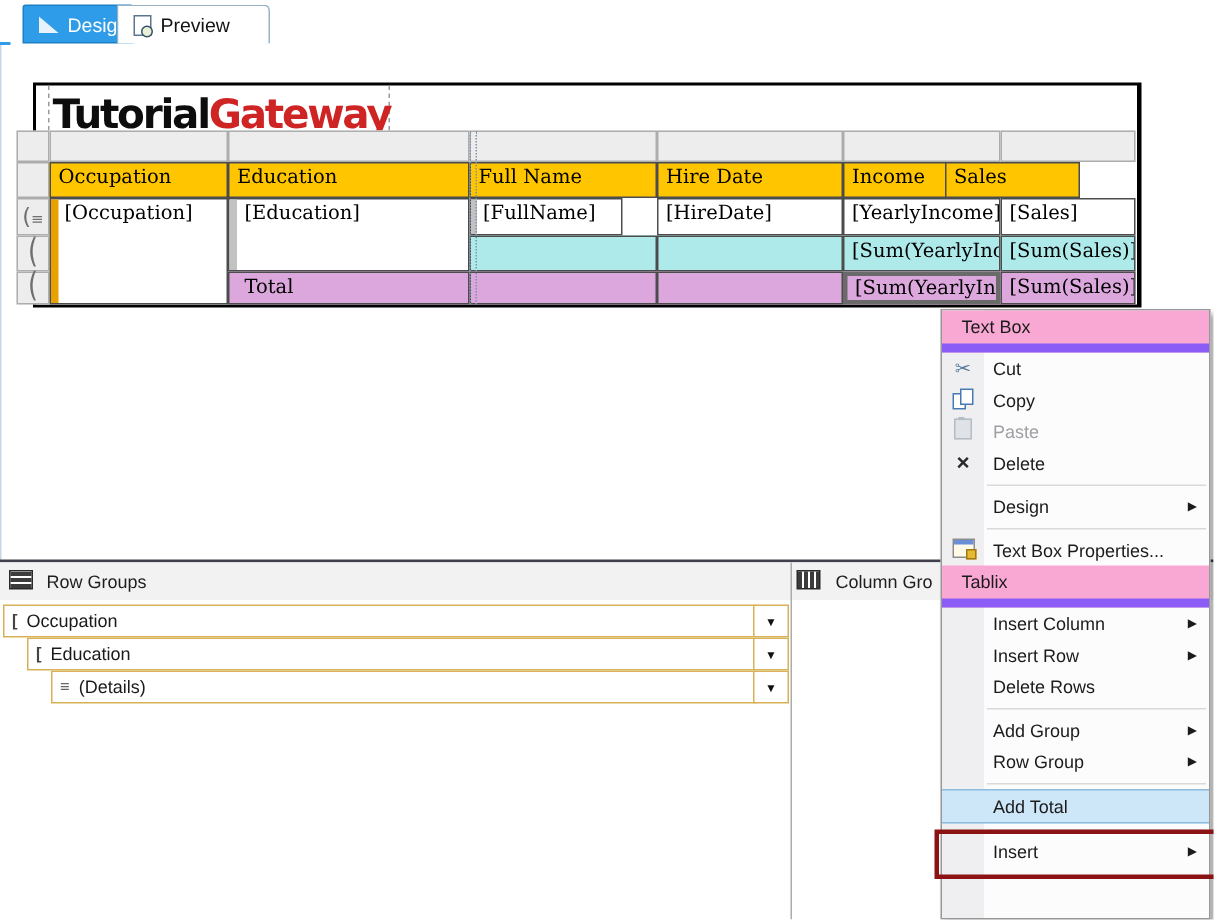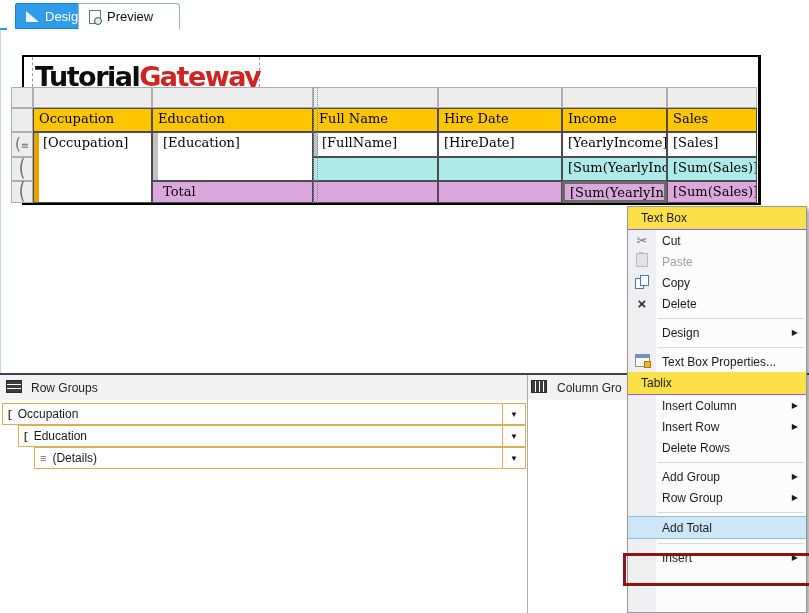--- a/index.html
+++ b/index.html
@@ -35,21 +35,21 @@
   .strip{width:5px;}
   .dotline{width:1px;border-left:1px dotted #7e93aa;}
   .brk{color:#6f6f6f;font-family:"DejaVu Sans",sans-serif;}
 
   
   .menu{left:627px;top:206px;width:180px;height:407px;background:#fcfcfc;border:1px solid #979797;
         box-shadow:3px 3px 4px rgba(0,0,0,.35);z-index:10;}
   .gutter{left:0;top:0;width:28px;height:405px;background:#efeff2;}
   .mrow{position:relative;display:flex;align-items:center;height:21px;font-size:12px;color:#1b1b1b;}
   .mhead{position:relative;display:flex;align-items:center;height:22px;font-size:12px;color:#1b1b1b;
-         background:#fde047;padding-left:13px;border-bottom:1px solid #8b5cf6;}
+         background:#f9a8d4;padding-left:13px;border-bottom:6px solid #8b5cf6;}
   .msep{position:relative;height:8px;} .msep::after{content:"";position:absolute;left:30px;right:2px;top:4px;border-top:1px solid #d9d9d9;}
   .mico{position:absolute;left:0;width:28px;text-align:center;}
   .mlbl{margin-left:34px;}
   .marr{position:absolute;right:8px;font-size:8px;color:#1b1b1b;}
   .mdis{color:#9f9fa4;}
   .mhl{background:#cde7f8;border-top:1px solid #8dbce0;border-bottom:1px solid #8dbce0;}
   .redbox{position:absolute;left:-5px;top:346px;width:186px;height:27px;border:3px solid #8b1313;z-index:12;pointer-events:none;}
   .cut-g{color:#56799c;font-size:13px;line-height:13px;}
   .del-g{color:#2a2a2a;font-weight:bold;font-size:15px;line-height:15px;}
   .fx-g{font-family:"DejaVu Serif",serif;font-style:italic;font-weight:bold;font-size:13px;color:#101060;}
@@ -107,25 +107,25 @@
 <div class="abs hcell" style="left:11px;top:108px;width:22px;height:24px;"></div>
 <div class="abs hcell" style="left:11px;top:132px;width:22px;height:25px;line-height:22px;text-align:center;"><span class="brk" style="font-size:15px;">(</span><span class="brk" style="font-size:10px;">≡</span></div>
 <div class="abs hcell" style="left:11px;top:157px;width:22px;height:24px;line-height:20px;text-align:center;"><span class="brk" style="display:inline-block;font-size:17px;transform:scaleY(1.3);">(</span></div>
 <div class="abs hcell" style="left:11px;top:181px;width:22px;height:22px;line-height:19px;text-align:center;"><span class="brk" style="display:inline-block;font-size:17px;transform:scaleY(1.3);">(</span></div>
 
 <div class="abs cell yellow" style="left:33px;top:108px;width:119px;height:24px;"><span>Occupation</span></div>
 <div class="abs cell yellow" style="left:152px;top:108px;width:161px;height:24px;"><span>Education</span></div>
 <div class="abs cell yellow" style="left:313px;top:108px;width:125px;height:24px;"><span>Full Name</span></div>
 <div class="abs cell yellow" style="left:438px;top:108px;width:124px;height:24px;"><span>Hire Date</span></div>
 <div class="abs cell yellow" style="left:562px;top:108px;width:105px;height:24px;"><span>Income</span></div>
-<div class="abs cell yellow" style="left:667px;top:108px;width:90px;height:24px;"><span>Sales</span></div>
+<div class="abs cell yellow" style="left:630px;top:108px;width:90px;height:24px;"><span>Sales</span></div>
 
 <div class="abs cell" style="left:33px;top:132px;width:119px;height:71px;padding-left:9px;"><span>[Occupation]</span></div>
 <div class="abs cell" style="left:152px;top:132px;width:161px;height:49px;padding-left:10px;"><span>[Education]</span></div>
-<div class="abs cell" style="left:313px;top:132px;width:125px;height:25px;padding-left:8px;"><span>[FullName]</span></div>
+<div class="abs cell" style="left:313px;top:132px;width:102px;height:25px;padding-left:8px;"><span>[FullName]</span></div>
 <div class="abs cell" style="left:438px;top:132px;width:124px;height:25px;"><span>[HireDate]</span></div>
 <div class="abs cell" style="left:562px;top:132px;width:105px;height:25px;"><span>[YearlyIncome]</span></div>
 <div class="abs cell" style="left:667px;top:132px;width:90px;height:25px;"><span>[Sales]</span></div>
 
 <div class="abs cell cyan" style="left:313px;top:157px;width:125px;height:24px;"></div>
 <div class="abs cell cyan" style="left:438px;top:157px;width:124px;height:24px;"></div>
 <div class="abs cell cyan" style="left:562px;top:157px;width:105px;height:24px;"><span>[Sum(YearlyInc</span></div>
 <div class="abs cell cyan" style="left:667px;top:157px;width:90px;height:24px;"><span>[Sum(Sales)]</span></div>
 
 <div class="abs cell plum" style="left:152px;top:181px;width:161px;height:22px;padding-left:10px;"><span>Total</span></div>
@@ -170,29 +170,29 @@
   <div class="abs gutter"></div>
 
   <div class="mhead">
       <span>Text Box</span>
     </div>
 
   <div class="mrow">
     <span class="mico cut-g">✂</span>
     <span class="mlbl">Cut</span>
   </div>
+  <div class="mrow">
+    <span class="mico"><span class="copy-ic"></span></span>
+    <span class="mlbl">Copy</span>
+  </div>
   <div class="mrow mdis">
     <span class="mico"><span class="paste-ic"></span></span>
     <span class="mlbl">Paste</span>
   </div>
   <div class="mrow">
-    <span class="mico"><span class="copy-ic"></span></span>
-    <span class="mlbl">Copy</span>
-  </div>
-  <div class="mrow">
     <span class="mico del-g">×</span>
     <span class="mlbl">Delete</span>
   </div>
 
   <div class="msep"></div>
 
   <div class="mrow">
     <span class="mlbl">Design</span>
     <span class="marr">▶</span>
   </div>

